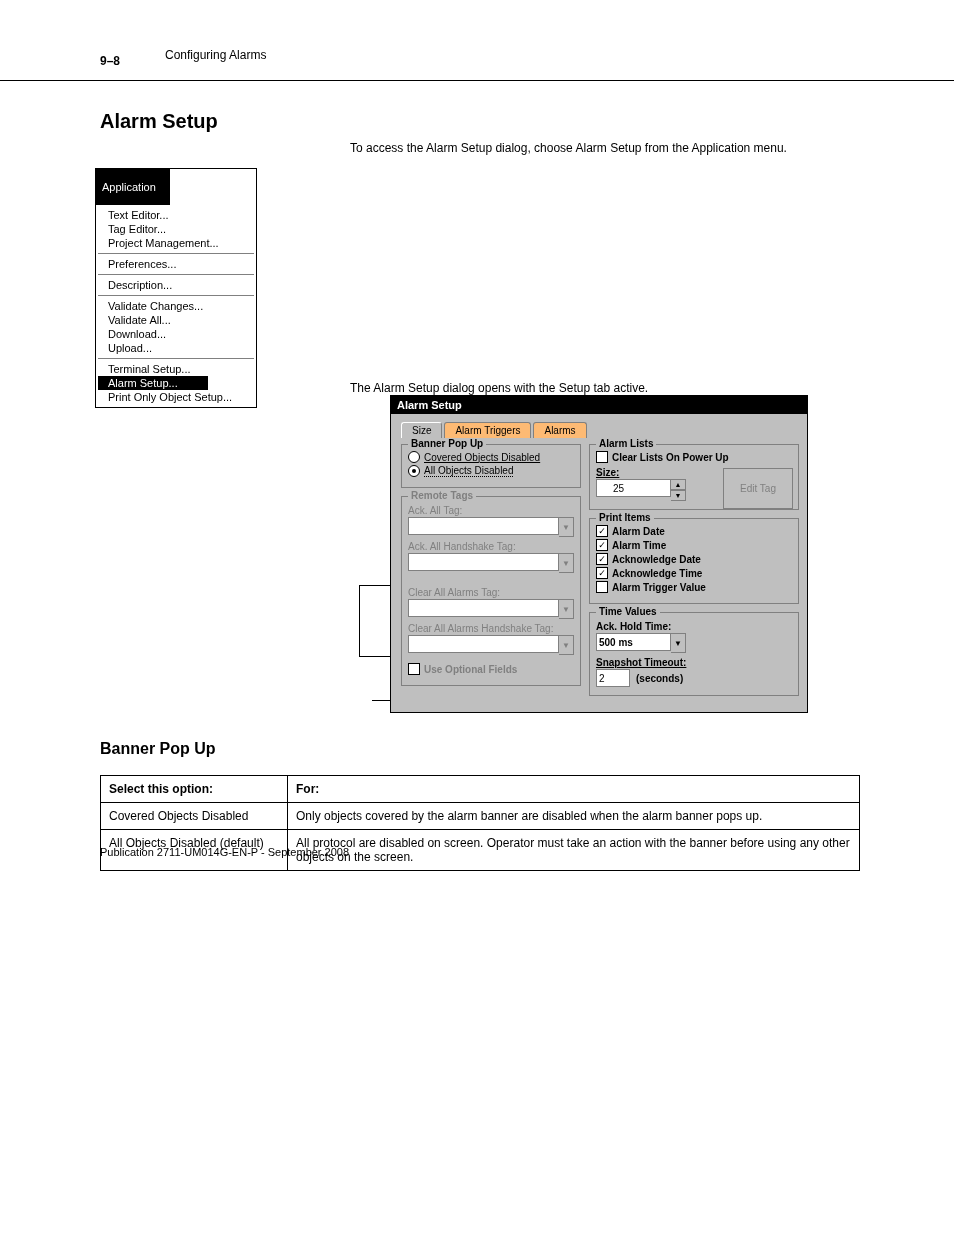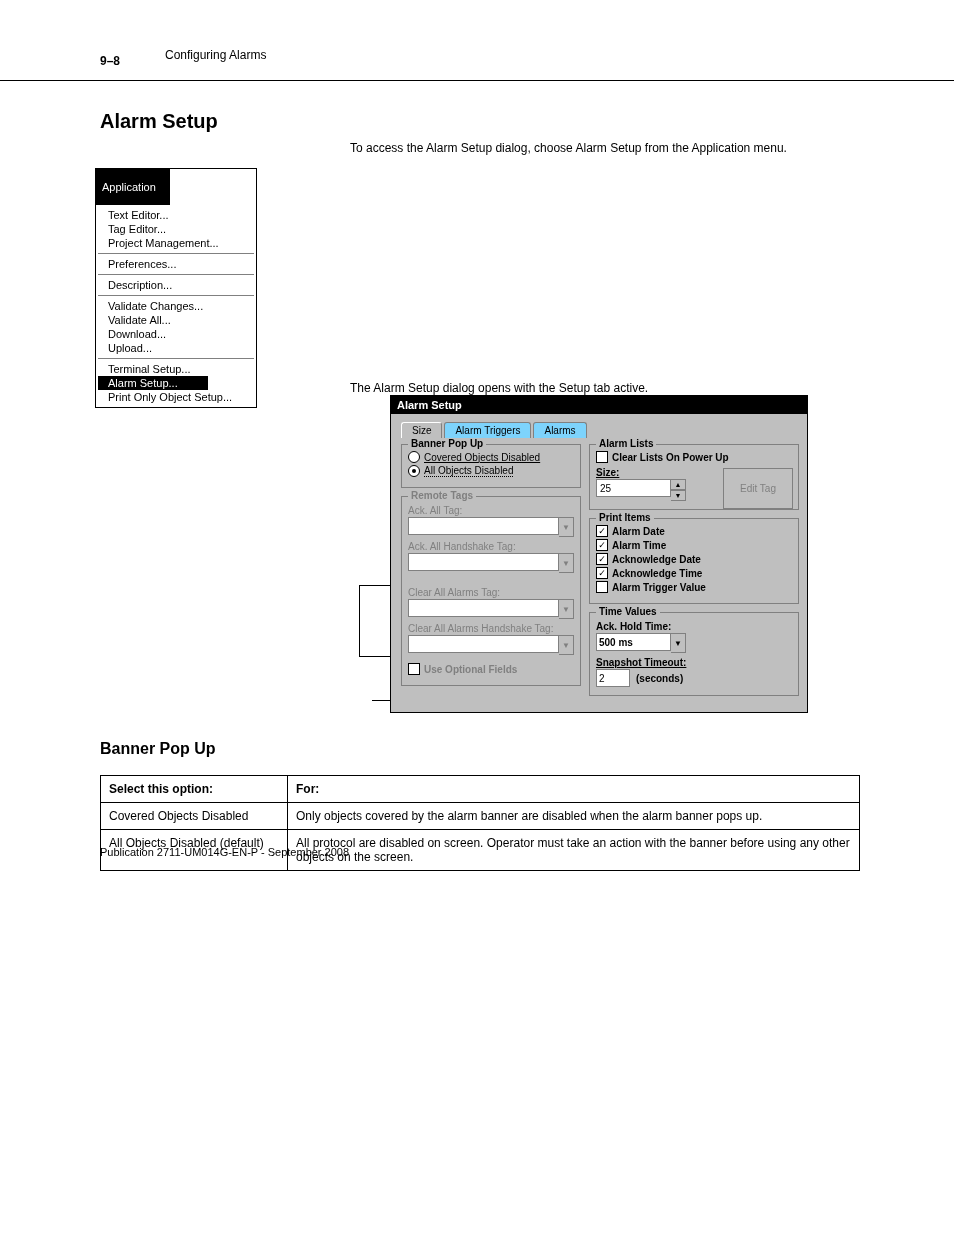--- a/index.html
+++ b/index.html
@@ -20,41 +20,41 @@
   .menu li.sel{background:#000;color:#fff;}
 
   .para2{position:absolute;left:350px;top:380px;width:500px;font-size:12px;line-height:1.35;}
 
   
   .dlg-wrap{position:absolute;left:390px;top:395px;font-family:Tahoma,"MS Sans Serif",sans-serif;font-size:10px;}
   .dlg{width:416px;border:1px solid #000;background:#bfbfbf;}
   .titlebar{background:#000;color:#fff;padding:3px 6px;font-weight:bold;font-size:11px;}
   .body{padding:6px 8px 8px 10px;background:#bfbfbf;}
   .tabs{display:flex;margin:2px 0 4px 0;}
-  .tab{border:1px solid #808080;border-bottom:none;border-radius:3px 3px 0 0;background:#7dd3fc;padding:2px 10px;margin-right:2px;font-size:10px;}
+  .tab{border:1px solid #808080;border-bottom:none;border-radius:3px 3px 0 0;background:#fdba74;padding:2px 10px;margin-right:2px;font-size:10px;}
   .tab.active{background:#bfbfbf;border-color:#fff #808080 #bfbfbf #fff;}
   .cols{display:flex;}
   .col-l{width:180px;margin-right:8px;}
   .col-r{flex:1;}
   .fs{border:1px solid #808080;margin:2px 0 8px 0;padding:4px 6px 8px 6px;position:relative;}
   .fs-title{position:absolute;top:-7px;left:6px;background:#bfbfbf;padding:0 3px;font-weight:bold;font-size:10px;}
   .radio,.chk{display:flex;align-items:center;margin:2px 0;font-size:10px;}
   .radio .dot{width:10px;height:10px;border:1px solid #000;border-radius:50%;background:#fff;margin-right:4px;display:flex;align-items:center;justify-content:center;}
   .radio.checked .dot::after{content:"";width:4px;height:4px;background:#000;border-radius:50%;display:block;}
   .chk .box{width:10px;height:10px;border:1px solid #000;background:#fff;margin-right:4px;display:flex;align-items:center;justify-content:center;font-size:9px;line-height:1;}
   .chk.checked .box::after{content:"✓";font-size:9px;line-height:1;}
   .lbl{font-size:10px;margin:4px 0 1px 0;}
   .disabled{color:#808080;}
   .inp{display:flex;}
   .inp input{flex:1;min-width:0;height:16px;border:1px solid #808080;background:#fff;font-size:10px;padding:0 2px;}
   .dd-btn{width:14px;height:18px;border:1px solid #808080;border-left:none;background:#c0c0c0;display:flex;align-items:center;justify-content:center;font-size:8px;}
   .btn{border:1px solid #808080;background:#c0c0c0;color:#808080;padding:14px 6px;font-size:10px;text-align:center;}
   .edit-tag{position:absolute;right:14px;top:54px;width:56px;}
   .spin{display:flex;width:90px;}
-  .spin input{flex:1;min-width:0;height:16px;border:1px solid #808080;font-size:10px;padding:0 3px;}
+  .spin input{flex:1;min-width:0;height:16px;border:1px solid #808080;font-size:10px;padding:0 16px;}
   .spin .btns{display:flex;flex-direction:column;}
   .spin .btns div{width:14px;height:9px;border:1px solid #808080;border-left:none;background:#c0c0c0;font-size:7px;display:flex;align-items:center;justify-content:center;}
   .sel{display:flex;width:90px;}
   .sel input{flex:1;min-width:0;height:16px;border:1px solid #808080;background:#fff;font-size:10px;font-weight:bold;padding:0 2px;}
   .sel .dd{width:14px;height:18px;border:1px solid #808080;border-left:none;background:#c0c0c0;display:flex;align-items:center;justify-content:center;font-size:8px;}
   .snap{display:flex;align-items:center;}
   .snap input{width:28px;height:16px;border:1px solid #808080;font-size:10px;padding:0 2px;}
   .snap span.unit{margin-left:6px;font-size:10px;font-weight:bold;}
   .dotted{border-bottom:1px dotted #000;}
 

